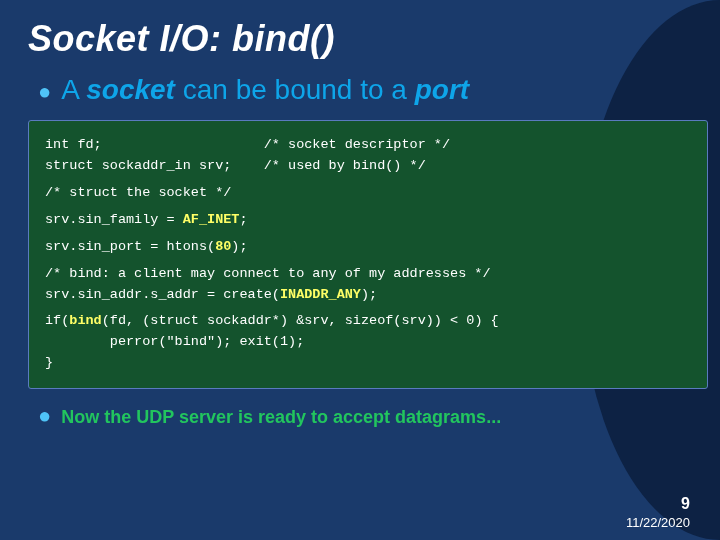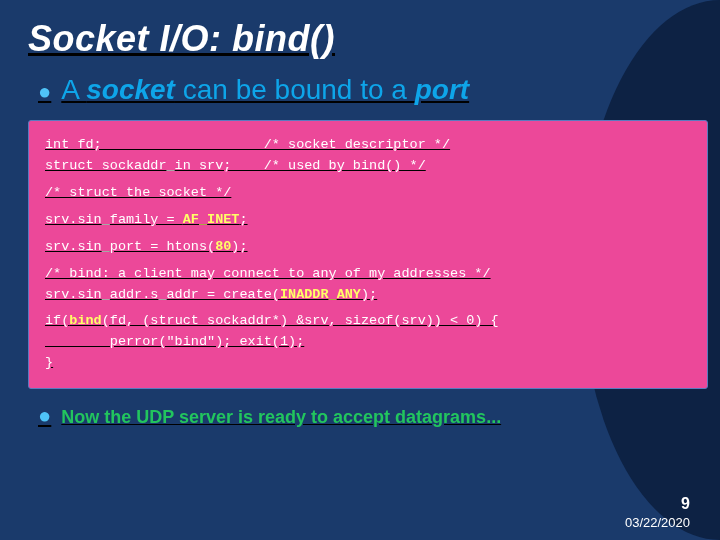--- a/index.html
+++ b/index.html
@@ -22,21 +22,20 @@
       height: 540px;
       background: #0d2244;
       clip-path: ellipse(140px 270px at 100% 50%);
       z-index: 0;
     }
 
     .content {
       position: relative;
       z-index: 1;
       padding: 18px 12px 12px 28px;
-      text-decoration: underline;
     }
 
     .title {
       color: #ffffff;
       font-size: 36px;
       font-weight: bold;
       font-style: italic;
       margin-bottom: 14px;
       letter-spacing: 0.5px;
     }
@@ -59,21 +58,21 @@
       color: #0ea5e9;
       font-size: 28px;
     }
 
     .bullet-text em {
       font-style: italic;
       font-weight: bold;
     }
 
     .code-box {
-      background: #ec4899;
+      background: #14532d;
       border: 1px solid #5a7abf;
       border-radius: 3px;
       padding: 14px 16px;
       margin-bottom: 14px;
       font-family: 'Courier New', Courier, monospace;
       font-size: 13.5px;
       color: #ffffff;
       line-height: 1.55;
     }
 
@@ -155,14 +154,14 @@
 
   <div class="bottom-bullet">
     <span class="bullet">●</span>
     <span class="bullet-text">Now the UDP server  is ready to accept datagrams...</span>
   </div>
 
 </div>
 
 <div class="slide-date">
   <div style="font-size:16px; font-weight:bold; margin-bottom:2px;">9</div>
-  <div style="font-size:13px;">03/22/2020</div>
+  <div style="font-size:13px;">11/22/2020</div>
 </div>
 
 </body></html>

